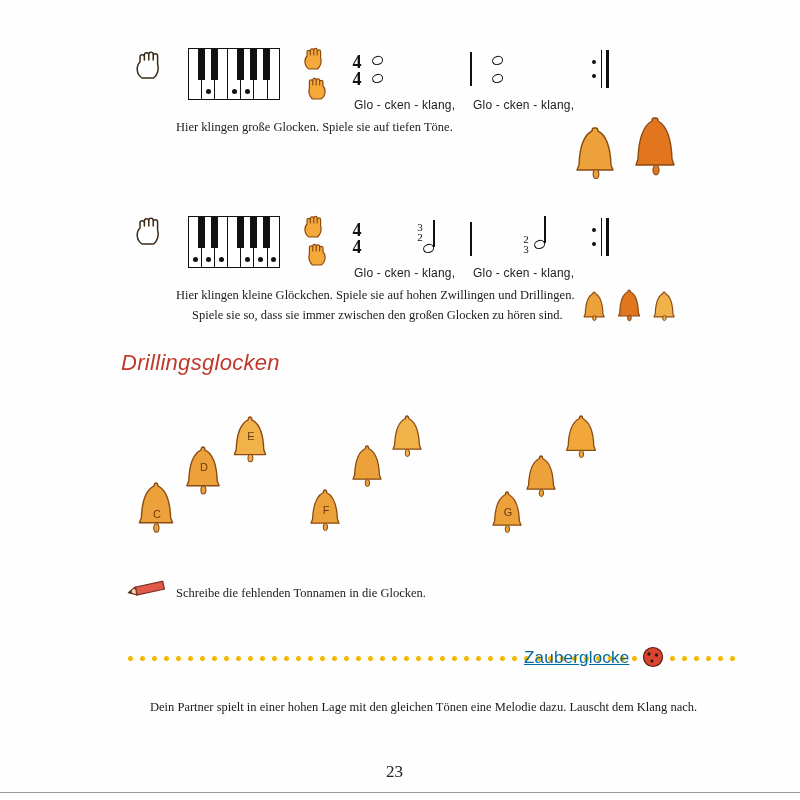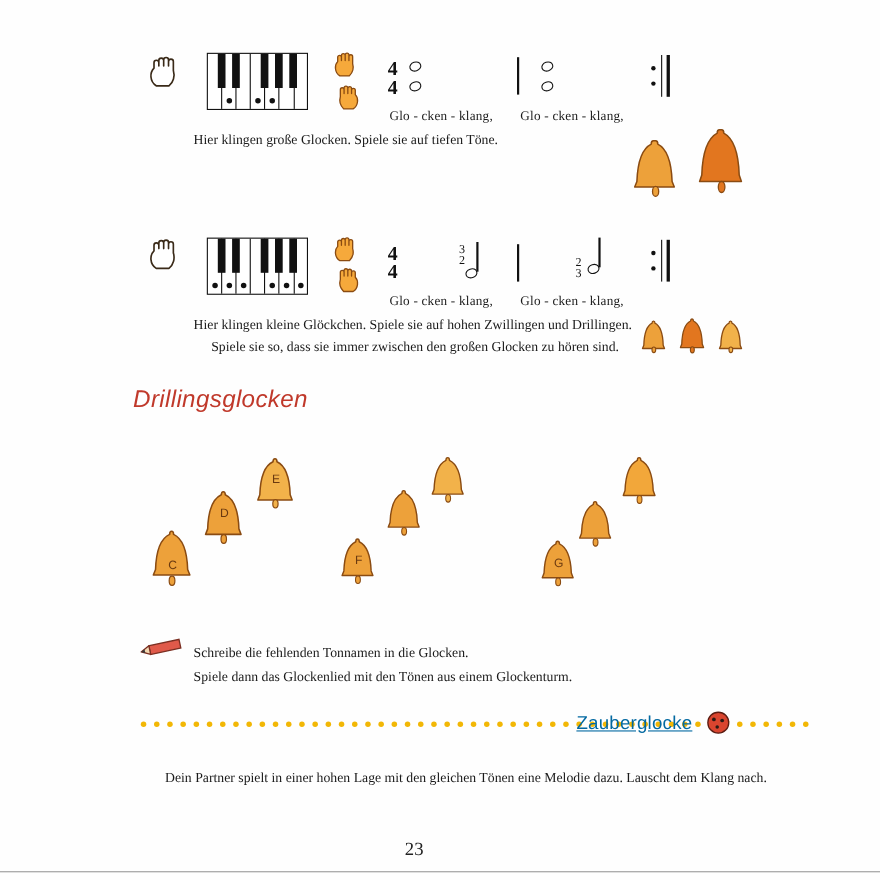--- a/index.html
+++ b/index.html
@@ -23,21 +23,21 @@
 
   
   .abs { position: absolute; }
   .txt {
     font-family: "Liberation Serif", serif;
     font-size: 12.5px;
     color: #1a1a1a;
     white-space: nowrap;
   }
   .lyric {
-    font-family: Liberation Serif, serif;
+    font-family: Liberation Sans, sans-serif;
     font-size: 12px;
     letter-spacing: .2px;
     color: #1b1b1b;
     white-space: nowrap;
   }
 
   
   .hand-icon { position: absolute; }
   
   .piano {
@@ -364,21 +364,20 @@
 
   <svg class="pencil" style="left:126px; top:578px;" width="44" height="22" viewBox="0 0 44 22">
     <g transform="rotate(-12 22 11)">
       <rect x="10" y="6.5" width="28" height="8" fill="#e05a4a" stroke="#7b2f22" stroke-width="1.2"></rect>
       <path d="M10 6.5 L2 10.5 L10 14.5 z" fill="#f2d6b0" stroke="#7b2f22" stroke-width="1.2" stroke-linejoin="round"></path>
       <path d="M5.5 8.7 L2 10.5 L5.5 12.3 z" fill="#3a3a3a"></path>
     </g>
   </svg>
 
   <div class="txt abs" style="left:176px; top:586px;">Schreibe die fehlenden Tonnamen in die Glocken.</div>
-  <div class="txt abs" style="left:176px; top:608px;">Spiele dann das Glockenlied mit den Tönen aus einem Glockenturm.</div>
 
   <div class="dotrow" style="left:128px; top:656px;">
     <i></i>
       <i></i>
       <i></i>
       <i></i>
       <i></i>
       <i></i>
       <i></i>
       <i></i>
@@ -436,16 +435,16 @@
     <i></i>
       <i></i>
       <i></i>
       <i></i>
       <i></i>
       <i></i>
   </div>
 
   <div class="txt abs" style="left:150px; top:700px;">Dein Partner spielt in einer hohen Lage mit den gleichen Tönen eine Melodie dazu. Lauscht dem Klang nach.</div>
 
-  <div class="pagenum" style="left:368px; top:762px;">23</div>
+  <div class="pagenum" style="left:386px; top:762px;">23</div>
   <div class="bottomrule" style="left:0px; top:792px; width:800px;"></div>
 
 </div>
 
 </body></html>

